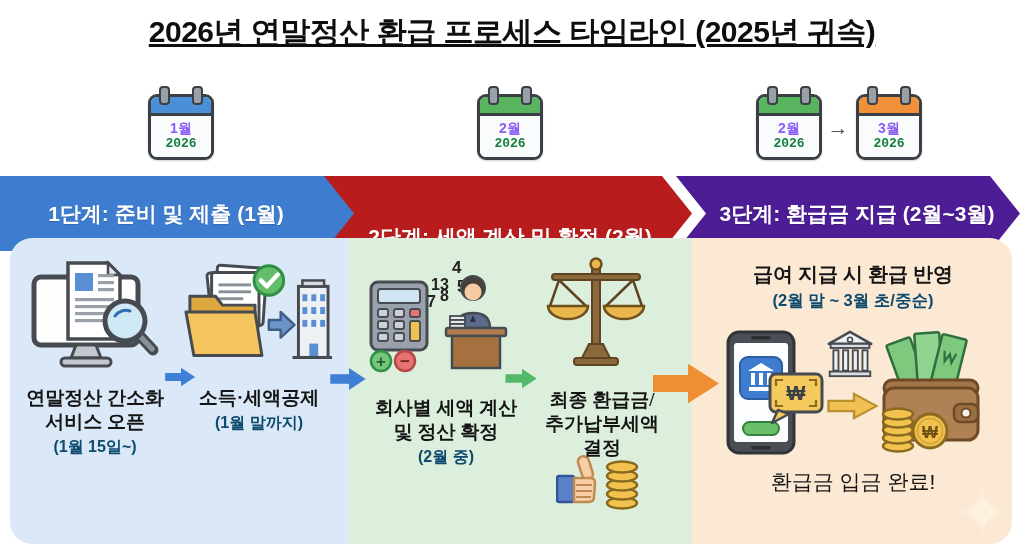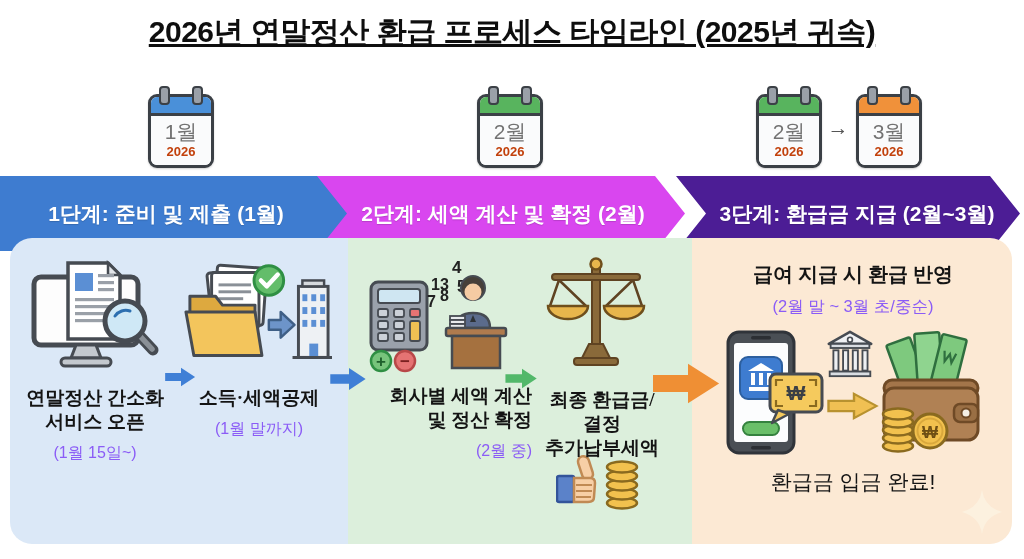--- a/index.html
+++ b/index.html
@@ -10,45 +10,45 @@
   .title{position:absolute;top:12px;left:0;width:1024px;text-align:center;font-size:30px;font-weight:800;color:#0e0e0e;letter-spacing:-0.5px;text-decoration:underline;}
 
   
   .cal{position:absolute;width:66px;top:94px;}
   .cal-box{border:3px solid #3b4046;border-radius:9px;overflow:hidden;background:#fff;box-shadow:0 1px 2px rgba(0,0,0,.18);}
   .cal-head{height:16px;border-bottom:3px solid #3b4046;}
   .head-blue{background:#4a90d9;}
   .head-green{background:#58b45e;}
   .head-orange{background:#f0913a;}
   .cal-body{padding:4px 2px 6px;text-align:center;background:#fafbfc;}
-  .cal-month{font-size:21px;font-weight:400;color:#737373;line-height:1.15;}
-  .cal-year{font-size:13px;font-weight:600;color:#c2410c;line-height:1.1;margin-top:1px;}
+  .cal-month{font-size:14px;font-weight:700;color:#8b5cf6;line-height:1.15;}
+  .cal-year{font-size:13px;font-weight:600;color:#15803d;line-height:1.1;margin-top:1px;font-family:Liberation Mono, monospace;}
   .ring{position:absolute;top:-8px;width:7px;height:15px;background:#9aa0a8;border:2.5px solid #3b4046;border-radius:4px;z-index:2;}
   .ring.l{left:11px;}.ring.r{right:11px;}
   .cal-arrow{position:absolute;left:822px;top:116px;width:32px;text-align:center;font-size:21px;font-weight:700;color:#555;}
 
   
   .banner{position:absolute;top:176px;height:75px;display:flex;align-items:center;justify-content:center;color:#fff;font-size:21px;font-weight:800;white-space:nowrap;text-shadow:0 1px 1px rgba(0,0,0,.15);box-sizing:border-box;filter:drop-shadow(0 2px 2px rgba(0,0,0,.15));}
   .b1{left:0;width:360px;background:#3e7cd0;clip-path:polygon(0 0,calc(100% - 30px) 0,100% 50%,calc(100% - 30px) 100%,0 100%);padding-right:28px;}
-  .b2{left:317px;width:368px;background:#d946ef;clip-path:polygon(0 0,calc(100% - 30px) 0,100% 50%,calc(100% - 30px) 100%,0 100%,30px 50%);padding-left:28px;padding-right:24px;}
+  .b2{left:324px;width:368px;background:#b91c1c;clip-path:polygon(0 0,calc(100% - 30px) 0,100% 50%,calc(100% - 30px) 100%,0 100%,30px 50%);padding-left:28px;padding-right:24px;align-items:flex-end;}
   .b3{left:676px;width:344px;background:#4c1d95;clip-path:polygon(0 0,calc(100% - 30px) 0,100% 50%,calc(100% - 30px) 100%,0 100%,30px 50%);padding-left:26px;padding-right:8px;}
 
   
   .panel{position:absolute;top:238px;height:306px;}
   .p1{left:10px;width:338px;background:#dbe8f7;border-radius:22px 0 0 22px;}
   .p2{left:348px;width:344px;background:#dcefdc;}
   .p3{left:692px;width:320px;background:#fce9d4;border-radius:0 22px 22px 0;}
 
   
   .step-text{position:absolute;text-align:center;color:#141414;}
   .line{font-size:19px;font-weight:800;line-height:1.26;font-family:Liberation Serif, serif;}
-  .note{font-size:16px;font-weight:400;margin-top:9px;color:#8b5cf6;}
+  .note{font-size:16px;font-weight:700;margin-top:3px;color:#0c4a6e;}
   .t1{left:15px;top:386px;width:160px;}
   .t2{left:178px;top:386px;width:162px;}
-  .t3{left:360px;top:384px;width:172px;text-align:right;}
+  .t3{left:360px;top:396px;width:172px;}
   .t4{left:533px;top:388px;width:138px;}
   .s3-head{left:698px;top:262px;width:310px;}
   .s3-head .line{font-size:20px;}
   .s3-head .note{font-size:16.5px;}
   .s3-done{position:absolute;left:698px;top:468px;width:310px;text-align:center;font-size:21px;font-weight:400;color:#141414;}
 
   svg{display:block;}
   .svgtext{font-family:"Liberation Sans",sans-serif;}
 </style>
 </head>
@@ -328,22 +328,22 @@
     <div class="line">소득·세액공제</div>
     <div class="note">(1월 말까지)</div>
   </div>
   <div class="step-text t3">
     <div class="line">회사별 세액 계산</div>
     <div class="line">및 정산 확정</div>
     <div class="note">(2월 중)</div>
   </div>
   <div class="step-text t4">
     <div class="line">최종 환급금/</div>
+    <div class="line">추가납부세액</div>
     <div class="line">결정</div>
-    <div class="line">추가납부세액</div>
   </div>
 
   <div class="step-text s3-head">
     <div class="line">급여 지급 시 환급 반영</div>
     <div class="note">(2월 말 ~ 3월 초/중순)</div>
   </div>
   <div class="s3-done">환급금 입금 완료!</div>
 
 </div>
 

